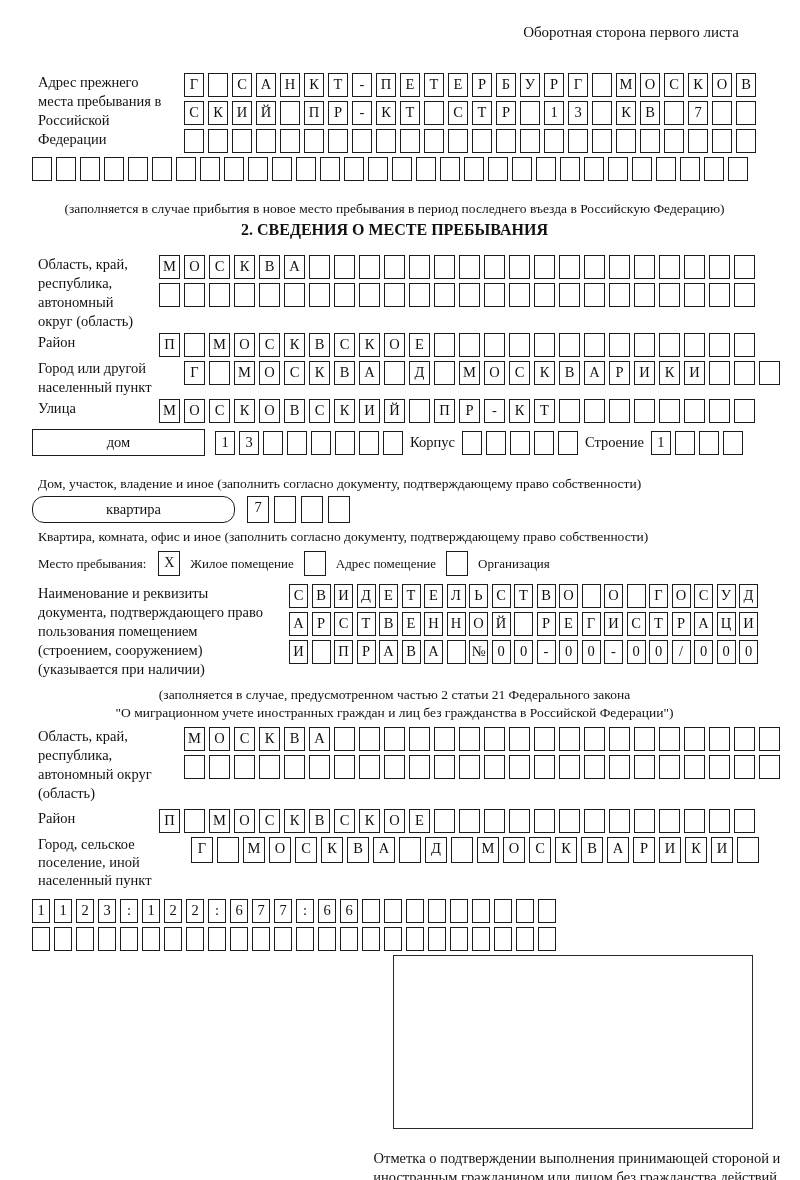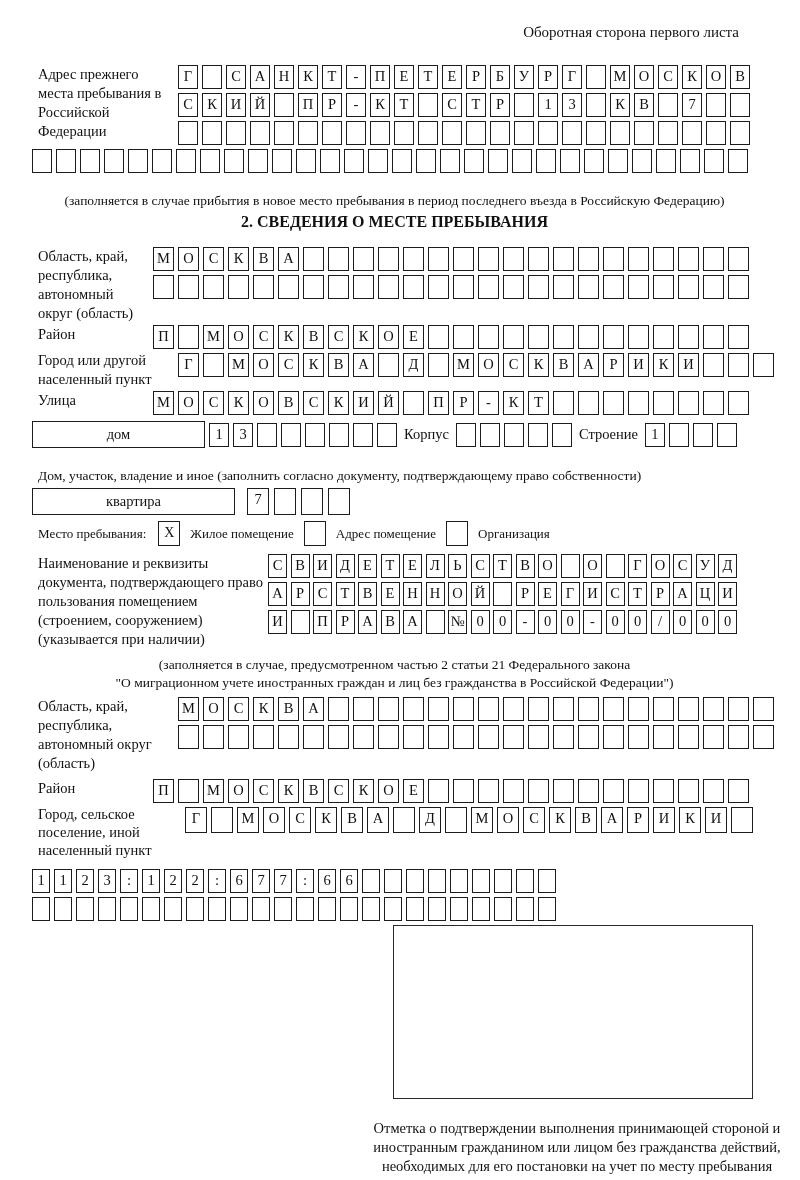--- a/index.html
+++ b/index.html
@@ -5,31 +5,31 @@
   * { box-sizing: border-box; margin: 0; padding: 0; }
   html, body { background: #ffffff; }
   body {
     width: 800px; height: 1180px;
     font-family: "Liberation Serif", "DejaVu Serif", serif;
     color: #111;
     overflow: hidden;
   }
   .page { width: 800px; height: 1180px; padding: 24px 43px 0 32px; }
 
-  .header-note { text-align: right; font-size: 15px; padding-right: 18px; margin-bottom: 24px; }
-
-  .field { display: flex; align-items: flex-start; }
+  .header-note { text-align: right; font-size: 15px; padding-right: 18px; margin-bottom: 32px; }
+
+  .field { display: flex; align-items: flex-start; gap: 6px; }
   .flabel { font-size: 14.5px; line-height: 19px; margin-left: 6px; flex: 0 0 auto; }
   .w-addr  { width: 130px; margin-right: 10px; }
   .w-std   { width: 107px; margin-right: 8px; }
   .w-gor   { width: 130px; margin-right: 10px; }
   .w-fob   { width: 130px; margin-right: 10px; }
   .w-fgor  { width: 132px; margin-right: 15px; line-height: 18px; }
   .w-kad   { width: 177px; margin-right: 10px; }
-  .w-doc   { width: 230px; margin-right: 0; }
+  .w-doc   { width: 230px; margin-right: 15px; }
 
   .rowstack { display: flex; flex-direction: column; gap: 4px; }
 
   .cellrow { display: flex; gap: 4px; }
   .cell {
     width: var(--cw, 21px); height: var(--ch, 24px);
     border: 1.5px solid #1c1c1c;
     font-size: 14.5px; line-height: 21px; text-align: center;
     flex: 0 0 auto; background: #fff;
   }
@@ -44,22 +44,22 @@
   .note { font-size: 13.5px; text-align: center; }
   .note-left { font-size: 13.5px; margin-left: 6px; }
   .sec-title { font-size: 16px; font-weight: bold; text-align: center; }
 
   .inline-row { display: flex; align-items: center; }
   .widebox {
     border: 1.5px solid #1c1c1c; height: 27px;
     display: flex; align-items: center; justify-content: center;
     font-size: 14.5px; flex: 0 0 auto; background: #fff;
   }
-  .w-dom-box { width: 173px; margin-right: 4px; }
-  .w-kv-box  { width: 203px; margin-right: 12px; }
+  .w-dom-box { width: 173px; margin-right: 10px; }
+  .w-kv-box  { width: 203px; margin-right: 12px; border-radius: 12px; }
   .inline-label { font-size: 14.5px; margin: 0 7px; }
 
   .mesto-row { display: flex; align-items: center; margin-left: 6px; }
   .mlabel, .mopt { font-size: 13px; }
   .checkbox {
     width: 22px; height: 25px; border: 1.5px solid #1c1c1c;
     font-size: 14px; line-height: 22px; text-align: center;
     flex: 0 0 auto; margin: 0 10px; background: #fff;
   }
   .checkbox.first { margin-left: 12px; }
@@ -386,20 +386,21 @@
     <div class="widebox w-kv-box">
       <span>квартира</span>
     </div>
     <div class="cellrow r-kv">
         <div class="cell">7</div>
         <div class="cell"></div>
         <div class="cell"></div>
         <div class="cell"></div>
       </div>
   </div>
+  <div class="note-left mt6">Квартира, комната, офис и иное (заполнить согласно документу, подтверждающему право собственности)</div>
 
   <div class="mesto-row mt6">
     <span class="mlabel">Место пребывания:</span>
     <span class="checkbox first">X</span>
     <span class="mopt">Жилое помещение</span>
     <span class="checkbox"></span>
     <span class="mopt">Адрес помещение</span>
     <span class="checkbox"></span>
     <span class="mopt">Организация</span>
   </div>

